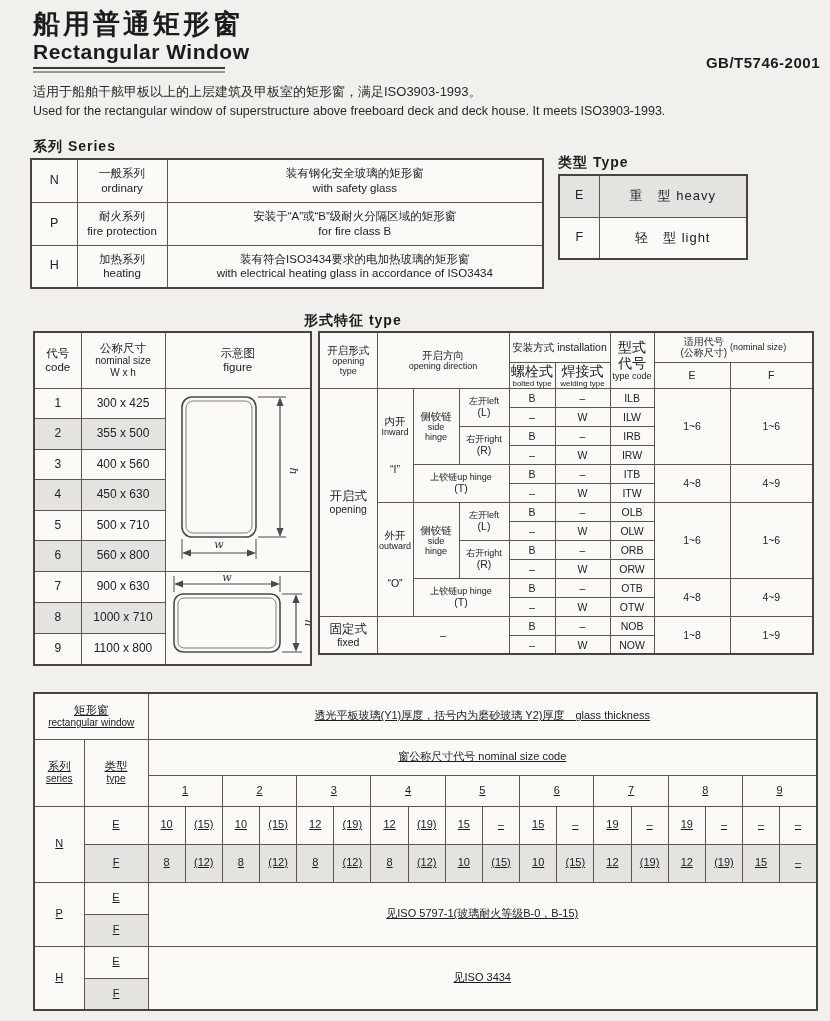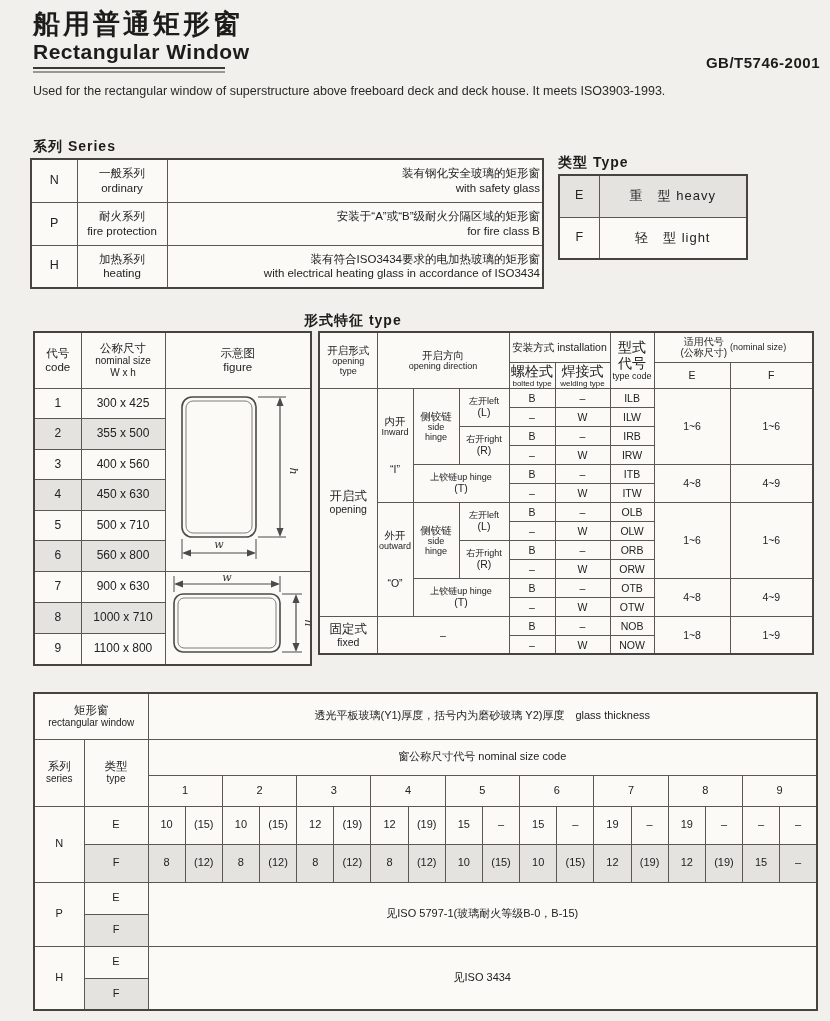--- a/index.html
+++ b/index.html
@@ -11,21 +11,21 @@
   .t-en{font-size:21px;font-weight:bold;letter-spacing:.5px;line-height:1.15;}
   .t-underline{width:192px;height:2px;border-top:2px solid #3c3a38;border-bottom:2px solid #9a9894;margin-top:3px;}
   .std{font-size:15px;font-weight:bold;letter-spacing:.5px;}
   .intro{font-size:13px;line-height:1.55;color:#2a2927;}
   .sec-label{font-size:14px;font-weight:bold;letter-spacing:1px;}
   
   table{border-collapse:collapse;table-layout:fixed;background:#fbfaf7;border:2px solid #47443f;}
   td{border:1px solid #5b5853;padding:0 2px;text-align:center;vertical-align:middle;
      font-size:11px;line-height:1.25;overflow:hidden;color:#222;}
   .shade td, td.shade{background:#e4e3df;}
-  .left{text-align:right;}
+  .left{text-align:center;}
   .zh12{font-size:12.5px;} .zh11{font-size:11.5px;} .en11{font-size:11.5px;} .en10{font-size:10px;}
   .zh10{font-size:14px;} .en9{font-size:9px;}
   .small8{font-size:8px;}
   
   .series-tbl tr{height:43px;}
   
   .type-tbl tr{height:42px;}
   .type-name{font-size:13px;letter-spacing:1px;}
   
   .size-tbl .hd{height:56px;} .size-tbl .bd{height:30px;}
@@ -49,20 +49,21 @@
 <div class="page">
 
   <div class="abs" style="left:33px;top:10px;">
     <div class="t-zh">船用普通矩形窗</div>
     <div class="t-en">Rectangular Window</div>
     <div class="t-underline"></div>
   </div>
   <div class="abs std" style="right:10px;top:54px;">GB/T5746-2001</div>
 
   <div class="abs intro" style="left:33px;top:82px;width:770px;">
+    <div>适用于船舶干舷甲板以上的上层建筑及甲板室的矩形窗，满足ISO3903-1993。</div>
     <div style="font-size:12.5px;">Used for the rectangular window of superstructure above freeboard deck and deck house. It meets ISO3903-1993.</div>
   </div>
 
   <div class="abs sec-label" style="left:33px;top:138px;">系列  Series</div>
   <table class="abs series-tbl" style="left:30px;top:158px;width:512px;">
     <colgroup>
         <col style="width:46px">
         <col style="width:90px">
         <col style="width:376px">
       </colgroup>
@@ -401,21 +402,21 @@
       <td rowspan="2">1~9</td>
     </tr>
     <tr class="bd">
       <td>–</td>
       <td>W</td>
       <td>NOW</td>
     </tr>
   </tbody>
     </table>
 
-  <table class="abs glass-tbl" style="left:33px;top:692px;width:785px;">
+  <table class="abs glass-tbl" style="left:33px;top:692px;width:785px;text-decoration:underline;">
     <colgroup>
       <col style="width:50px">
         <col style="width:64px">
       <col>
         <col>
         <col>
         <col>
         <col>
         <col>
         <col>

